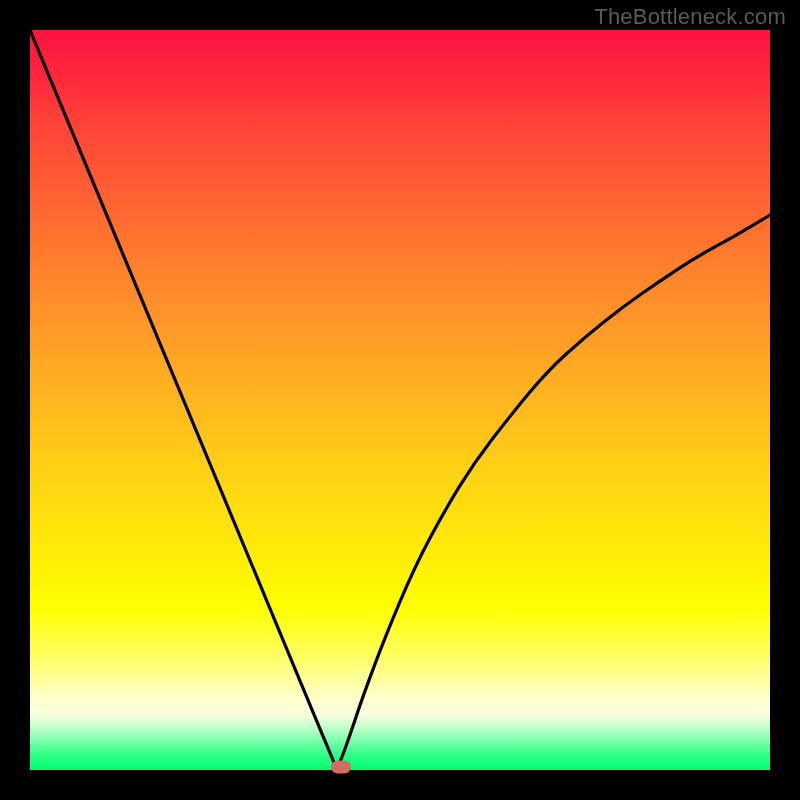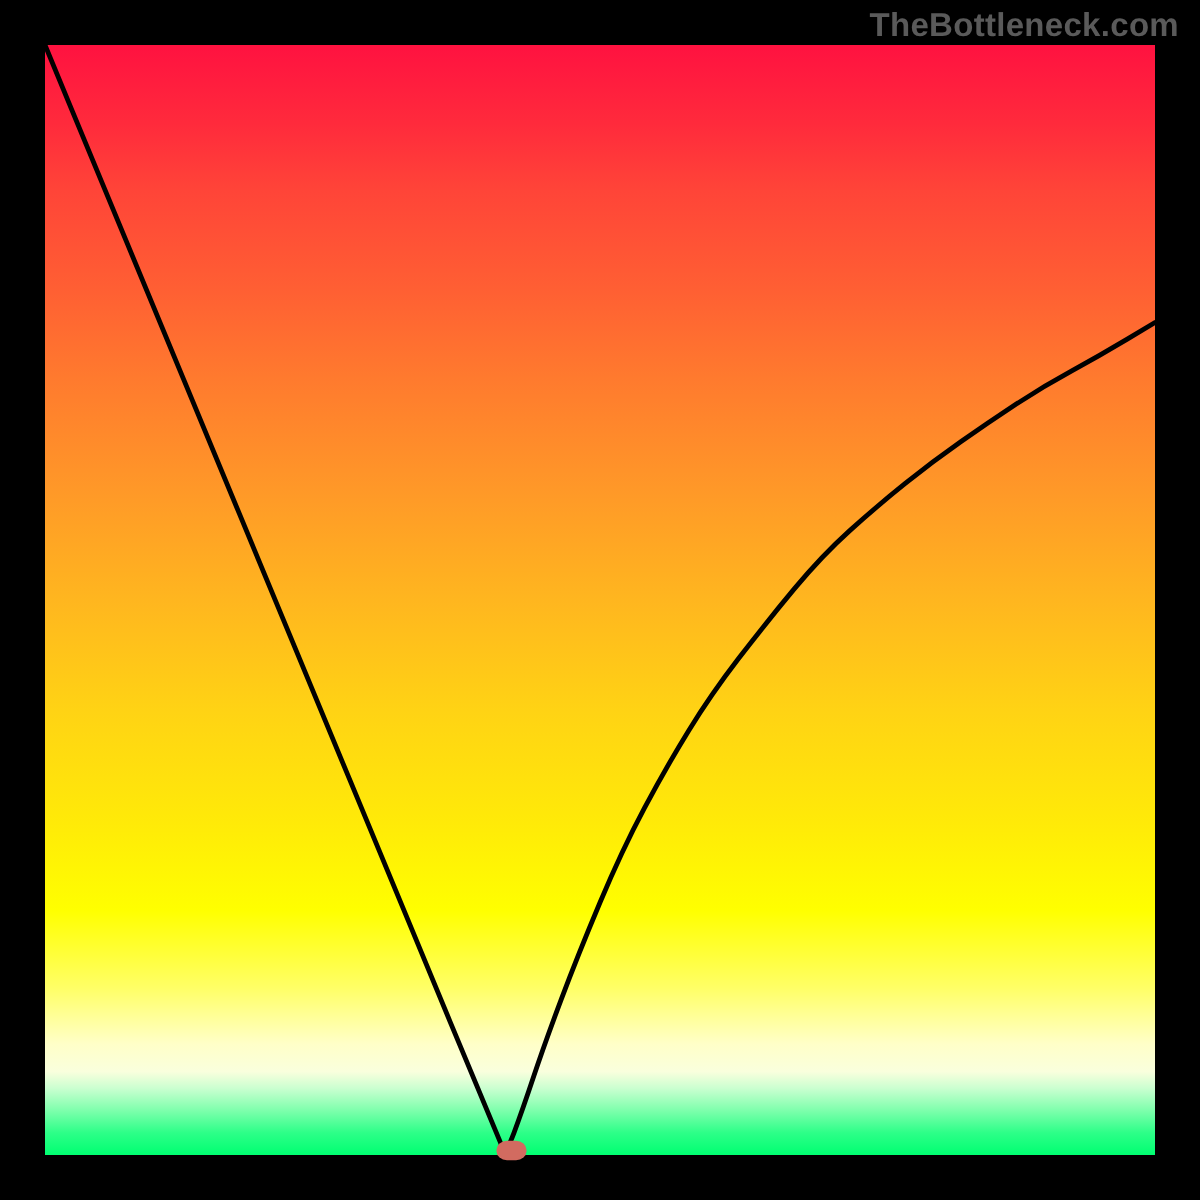--- a/index.html
+++ b/index.html
@@ -12,21 +12,21 @@
     width: 800px; height: 800px;
     background: #000;
   }
 
   .watermark {
     position: absolute;
     top: 4px;
     right: 14px;
     color: #5a5a5a;
     font-size: 22px;
-    font-weight: 700;
+    font-weight: 400;
     letter-spacing: 0.2px;
     z-index: 30;
     user-select: none;
   }
 
   .plot {
     position: absolute;
     top: 30px;
     left: 30px;
     width: 740px;

